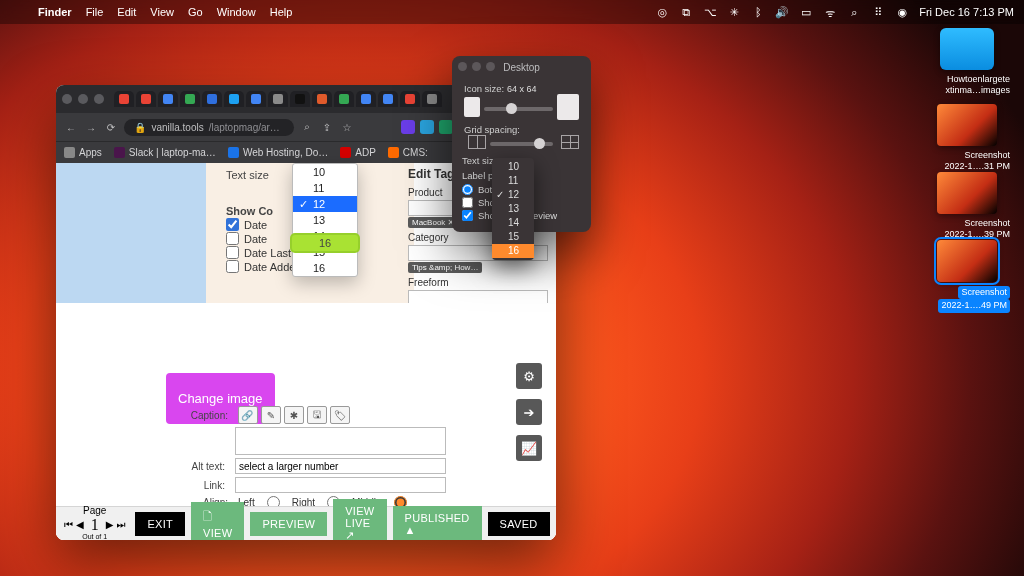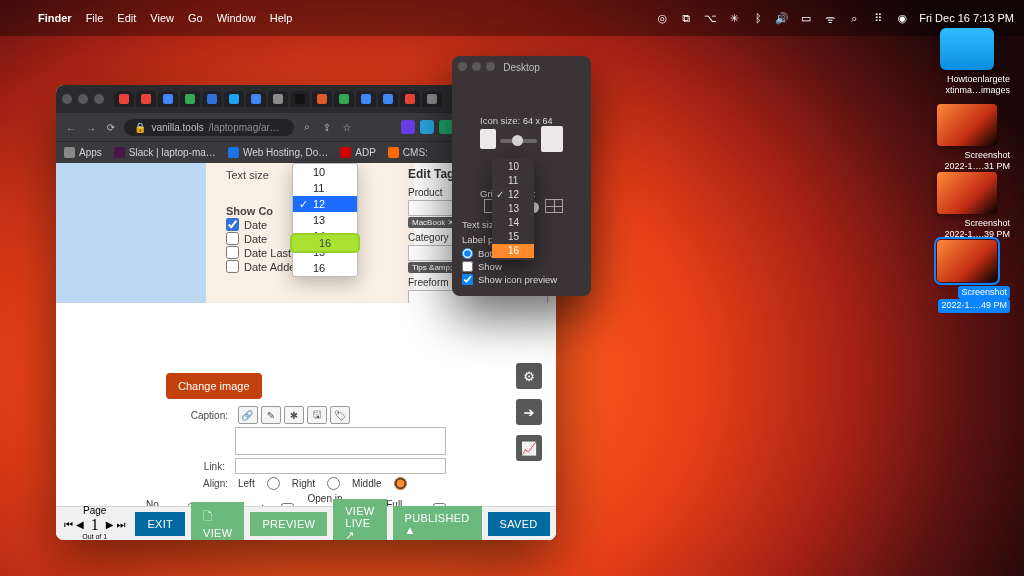--- a/index.html
+++ b/index.html
@@ -4,21 +4,21 @@
 <style>
 * { margin:0; padding:0; box-sizing:border-box; font-family: -apple-system, "Helvetica Neue", Arial, sans-serif; }
 html,body { width:1024px; height:576px; overflow:hidden; }
 body {
   background: radial-gradient(ellipse 900px 700px at 35% 65%, #ff7a2e 0%, #ff5a1e 22%, #e83f18 38%, #a52115 55%, #5a1210 68%, #1b0707 82%),
               radial-gradient(ellipse 700px 600px at 90% 10%, #ff8a3a 0%, transparent 55%),
               #140606;
   position:relative;
 }
 
-.menubar { position:absolute; top:0; left:0; right:0; height:36px; background:rgba(0,0,0,.35); backdrop-filter:blur(6px); display:flex; align-items:center; padding:0 10px; color:#fff; font-size:11px; }
+.menubar { position:absolute; top:0; left:0; right:0; height:24px; background:rgba(0,0,0,.35); backdrop-filter:blur(6px); display:flex; align-items:center; padding:0 10px; color:#fff; font-size:11px; }
 .menubar .left { display:flex; gap:14px; align-items:center; }
 .menubar .right { margin-left:auto; display:flex; gap:10px; align-items:center; }
 .menubar .app { font-weight:600; }
 .mi { display:inline-flex; width:14px; height:14px; align-items:center; justify-content:center; }
 
 .desk-icon { position:absolute; width:86px; text-align:right; color:#fff; font-size:9px; line-height:1.25; }
 .desk-icon .thumb { width:60px; height:42px; margin:0 auto 4px; background:linear-gradient(135deg,#ff8a3a,#c42e14 60%,#000);border-radius:4px; box-shadow:0 2px 6px rgba(0,0,0,.4); }
 .desk-icon.folder .thumb { width:54px; height:42px; background:linear-gradient(#2fbcff,#0a8de0); border-radius:6px; }
 .desk-icon .label.sel { background:#0a84ff; border-radius:3px; padding:1px 3px; display:inline-block; }
 
@@ -42,50 +42,50 @@
 .cms-pane { position:absolute; left:200px; top:0; width:156px; color:#444; font-size:11px; }
 .chk { display:flex; align-items:center; gap:5px; margin:1px 0; font-size:11px; color:#333; }
 .chk input { accent-color:#3172d8; }
 .size-menu { position:absolute; left:66px; top:-6px; width:66px; background:#fff; border:1px solid #bbb; border-radius:3px; box-shadow:0 6px 18px rgba(0,0,0,.25); font-size:11px; color:#222; }
 .size-menu div { padding:1px 0 1px 20px; line-height:14px; position:relative; }
 .size-menu .sel { background:#1b6cff; color:#fff; }
 .size-menu .sel::before { content:"✓"; position:absolute; left:6px; }
 .hi16 { position:absolute; left:66px; top:66px; width:66px; height:16px; background:#a9e233; border-radius:3px; display:flex; align-items:center; justify-content:center; font-size:11px; box-shadow:0 0 0 2px #96cf2b; }
 
 .cms-lower { position:absolute; left:0; right:0; bottom:0; top:140px; background:#fff; }
-.change-img { position:absolute; left:110px; top:70px; background:#c2410c; color:#fff; font-size:11px; padding:7px 12px; border-radius:4px; }
+.change-img { position:absolute; left:110px; top:70px; background:#d946ef; color:#fff; font-size:13px; padding:18px 12px; border-radius:4px; }
 .form-row { display:flex; align-items:center; gap:10px; font-size:10px; color:#444; margin:3px 0; }
 .form-row label { width:72px; text-align:right; }
 .cap-tools { display:flex; gap:3px; }
 .cap-tools span { width:20px; height:18px; border:1px solid #999; border-radius:2px; display:inline-flex; align-items:center; justify-content:center; font-size:10px; color:#555; background:#f5f5f5; }
 .txt { border:1px solid #bbb; height:16px; width:220px; font-size:10px; padding:0 3px; background:#fff; }
 .radio-row { font-size:10px; color:#333; display:flex; gap:12px; align-items:center; }
 .checks { display:flex; gap:14px; font-size:10px; color:#333; align-items:center; }
 .pagebar { position:absolute; left:0; right:0; bottom:0; height:34px; background:#f0f0f0; border-top:1px solid #d5d5d5; display:flex; align-items:center; gap:6px; padding:0 8px; font-size:10px; }
 .pagebar .num { font-family:Georgia, serif; font-size:16px; padding:0 4px; }
-.pagebar .btn { background:#0369a1; color:#fff; padding:6px 12px; font-size:11px; border-radius:0; letter-spacing:.3px; }
+.pagebar .btn { background:#000000; color:#fff; padding:6px 12px; font-size:11px; border-radius:0; letter-spacing:.3px; }
 .pagebar .btn.green { background:#6cb97d; }
 .right-tools { position:absolute; right:14px; top:60px; display:flex; flex-direction:column; gap:10px; }
 .right-tools span { width:26px; height:26px; background:#585858; color:#fff; display:flex; align-items:center; justify-content:center; border-radius:3px; font-size:13px; }
 
 .cms-right { position:absolute; left:362px; top:0; width:140px; font-size:10px; color:#333; }
 .cms-right h4 { font-size:12px; font-weight:600; margin:0 0 6px; color:#333; }
 .cms-right .grp label { display:block; font-size:10px; margin:4px 0 2px; }
 .cms-right .inp { width:100%; height:16px; border:1px solid #bbb; background:#fff; }
 .tag { display:inline-block; background:#5a5a5a; color:#fff; font-size:8px; padding:1px 4px; border-radius:2px; margin:1px 1px 0 0; }
 
 .prefs { position:absolute; left:452px; top:56px; width:139px; background:#3a3436; color:#ddd; border-radius:8px; box-shadow:0 20px 50px rgba(0,0,0,.6); padding:4px 0 10px; font-size:10px; }
 .prefs .title { text-align:center; color:#bdbdbf; font-size:10px; padding:2px 0 6px; position:relative; }
 .prefs .tr { position:absolute; left:6px; top:2px; display:flex; gap:5px; }
 .prefs .tr span{ width:9px;height:9px;border-radius:50%;background:#5c575a; }
 .prow { display:flex; align-items:center; gap:6px; padding:2px 10px; }
 .prow label { width:46px; color:#cfcfcf; font-size:9.5px; }
 .psel { flex:1; background:#5a5557; border-radius:3px; padding:1px 16px 1px 6px; color:#eee; font-size:9.5px; position:relative; }
 .psel::after { content:""; position:absolute; right:4px; top:2px; width:8px; height:10px; background:linear-gradient(#888,#888); clip-path:polygon(0 35%,50% 0,100% 35%,100% 65%,50% 100%,0 65%); }
-.psec { padding:4px 28px 0;margin-top:32px; }
+.psec { padding:4px 12px 0; }
 .psec .lab { color:#cfcfcf; font-size:9.5px; }
 .slider { height:4px; background:#6d686a; border-radius:2px; margin:5px 0 2px; position:relative; }
 .slider .knob { position:absolute; top:-4px; width:11px; height:11px; background:#d6d3d4; border-radius:50%; }
 .doc-ico { display:inline-block; width:16px; height:20px; background:#ece9ea; border-radius:2px; vertical-align:middle; }
 .doc-ico.big { width:22px; height:26px; }
 .grid-ico { display:inline-block; width:18px; height:14px; border:1px solid #a8a4a6; margin-left:4px; vertical-align:middle; position:relative; }
 .grid-ico::before,.grid-ico::after{content:"";position:absolute;background:#a8a4a6;}
 .grid-ico::before{left:50%;top:0;bottom:0;width:1px;}
 .grid-ico::after{top:50%;left:0;right:0;height:1px;}
 .grid-ico.d::after{height:0}
@@ -324,20 +324,24 @@
             <span>✱</span>
             <span>🖫</span>
             <span>🏷</span>
           </div>
         </div>
         <div class="form-row">
             <label></label>
             <input class="txt" style="height: 28px;">
           </div>
         <div class="form-row">
+            <label>Alt text:</label>
+            <input class="txt" value="select a larger number" style="">
+          </div>
+        <div class="form-row">
             <label>Link:</label>
             <input class="txt" style="">
           </div>
         <div class="form-row">
             <label>Align:</label>
           <div class="radio-row">
             <span>Left</span>
               <input type="radio" name="al" style="">
             <span>Right</span>
               <input type="radio" name="al" style="">

